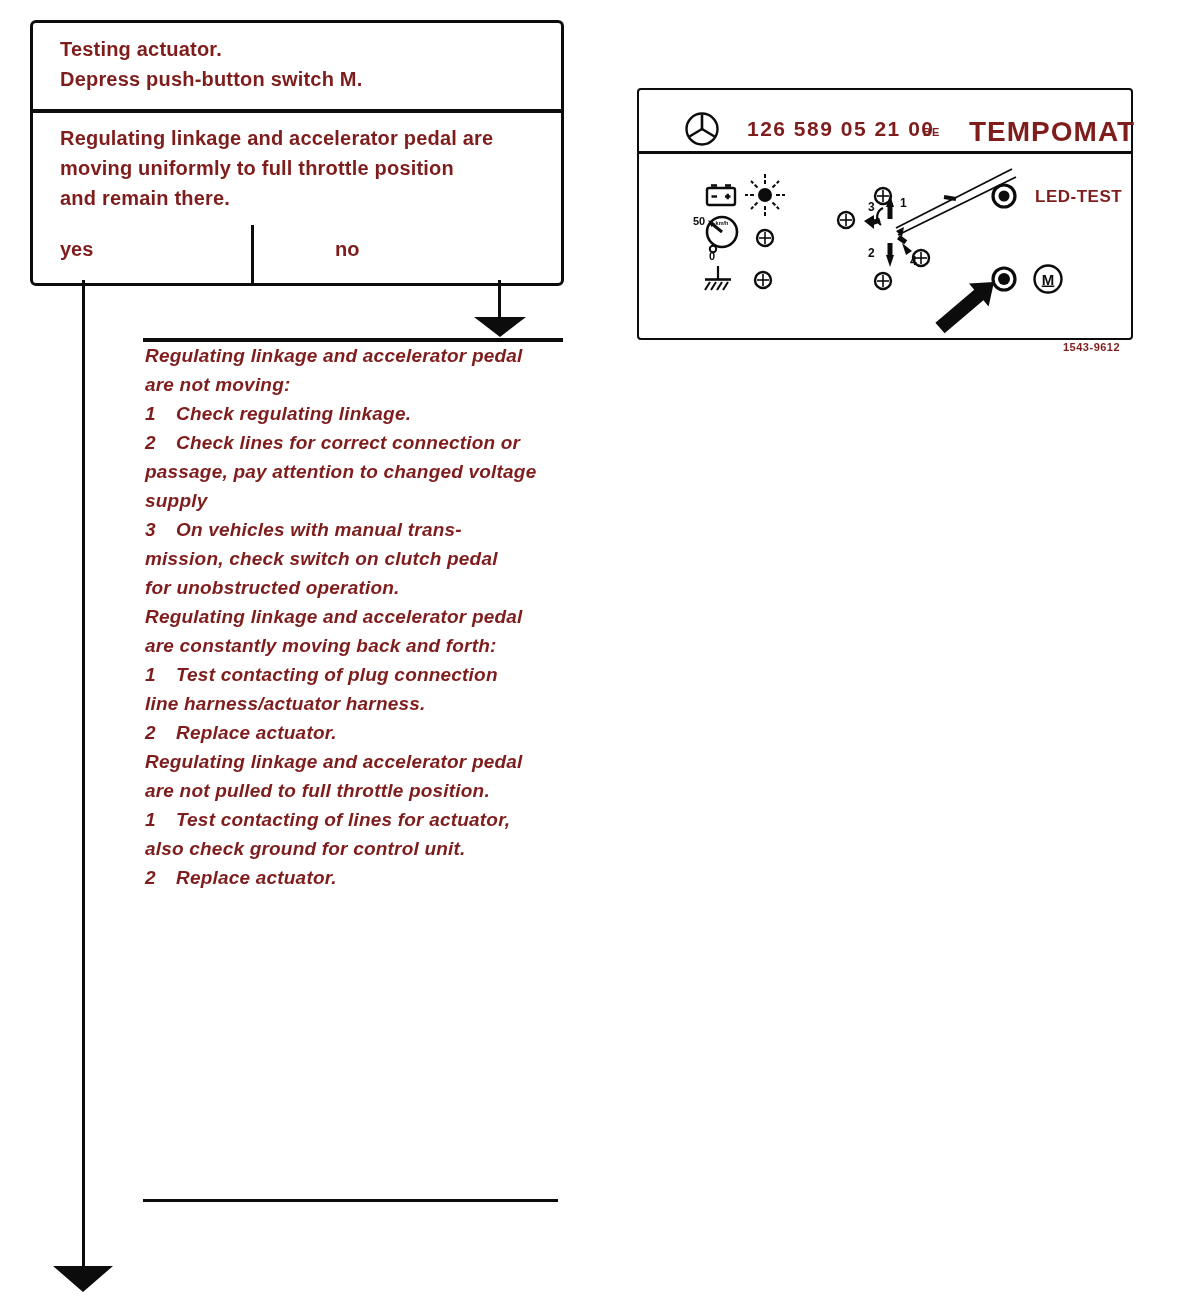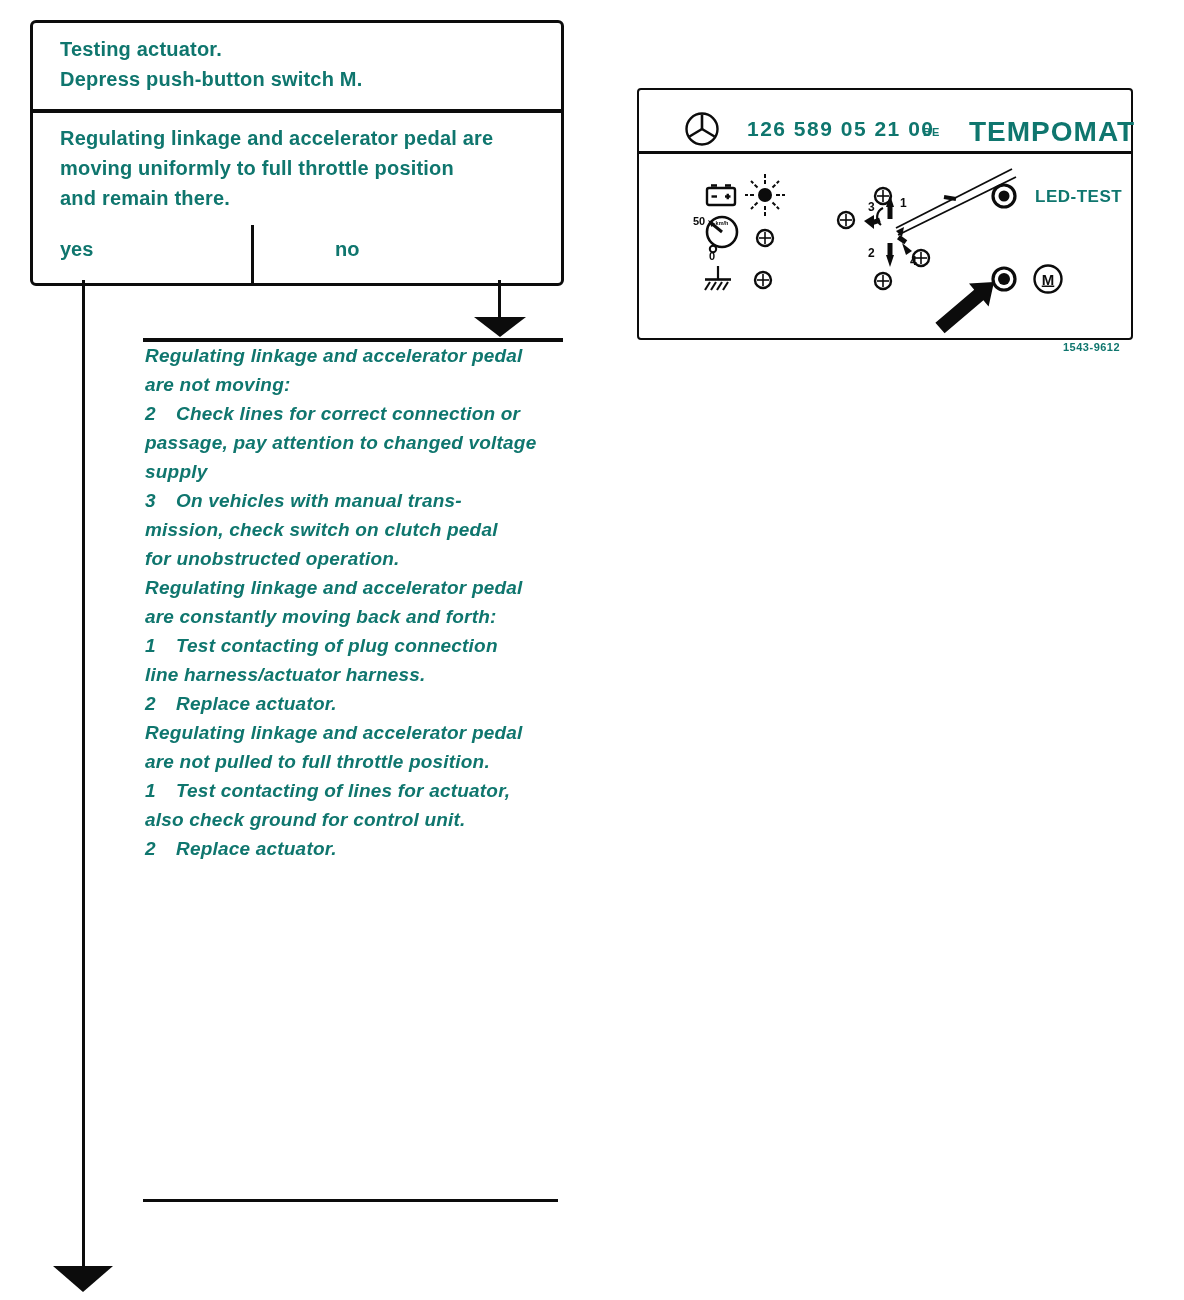--- a/index.html
+++ b/index.html
@@ -1,17 +1,17 @@
 <!DOCTYPE html>
 <html><head>
 <meta charset="utf-8">
 <style>
   html,body{margin:0;padding:0;background:#ffffff;}
   .page{position:relative;width:1184px;height:1300px;background:#ffffff;
-        font-family:"Liberation Sans",sans-serif;color:#0f766e;overflow:hidden;}
+        font-family:"Liberation Sans",sans-serif;color:#7f1d1d;overflow:hidden;}
 
   
   .decision-box{position:absolute;left:30px;top:20px;width:528px;height:260px;
        border:3.5px solid #0c0c0c;border-radius:6px;}
   .box-title{position:absolute;left:27px;top:11px;font-size:20px;font-weight:bold;
        line-height:30px;white-space:pre-line;letter-spacing:.2px;}
   .box-divider{position:absolute;left:-1px;right:-1px;top:86px;height:3.5px;background:#0c0c0c;}
   .box-question{position:absolute;left:27px;top:100px;font-size:20px;font-weight:bold;
        line-height:30px;white-space:pre-line;letter-spacing:.2px;}
   .yes-label{position:absolute;left:27px;top:215px;font-size:20px;font-weight:bold;}
@@ -72,20 +72,21 @@
   <div class="vline yes-line"></div>
   <div class="tri yes-arrow"></div>
   <div class="vline no-line"></div>
   <div class="tri no-arrow"></div>
   <div class="hrule top-rule"></div>
   <div class="hrule bottom-rule"></div>
 
   <div class="results-col">
     <p class="g14">Regulating linkage and accelerator pedal
 are not moving:</p>
+    <p class="g33"><span class="num">1</span><span>Check regulating linkage.</span></p>
     <p class="g12"><span class="num">2</span><span>Check lines for correct connection or
 passage, pay attention to changed voltage
 supply</span></p>
     <p class="g8"><span class="num">3</span><span>On vehicles with manual trans-
 mission, check switch on clutch pedal
 for unobstructed operation.</span></p>
     <p class="g29">Regulating linkage and accelerator pedal
 are constantly moving back and forth:</p>
     <p class="g30"><span class="num">1</span><span>Test contacting of plug connection
 line harness/actuator harness.</span></p>

